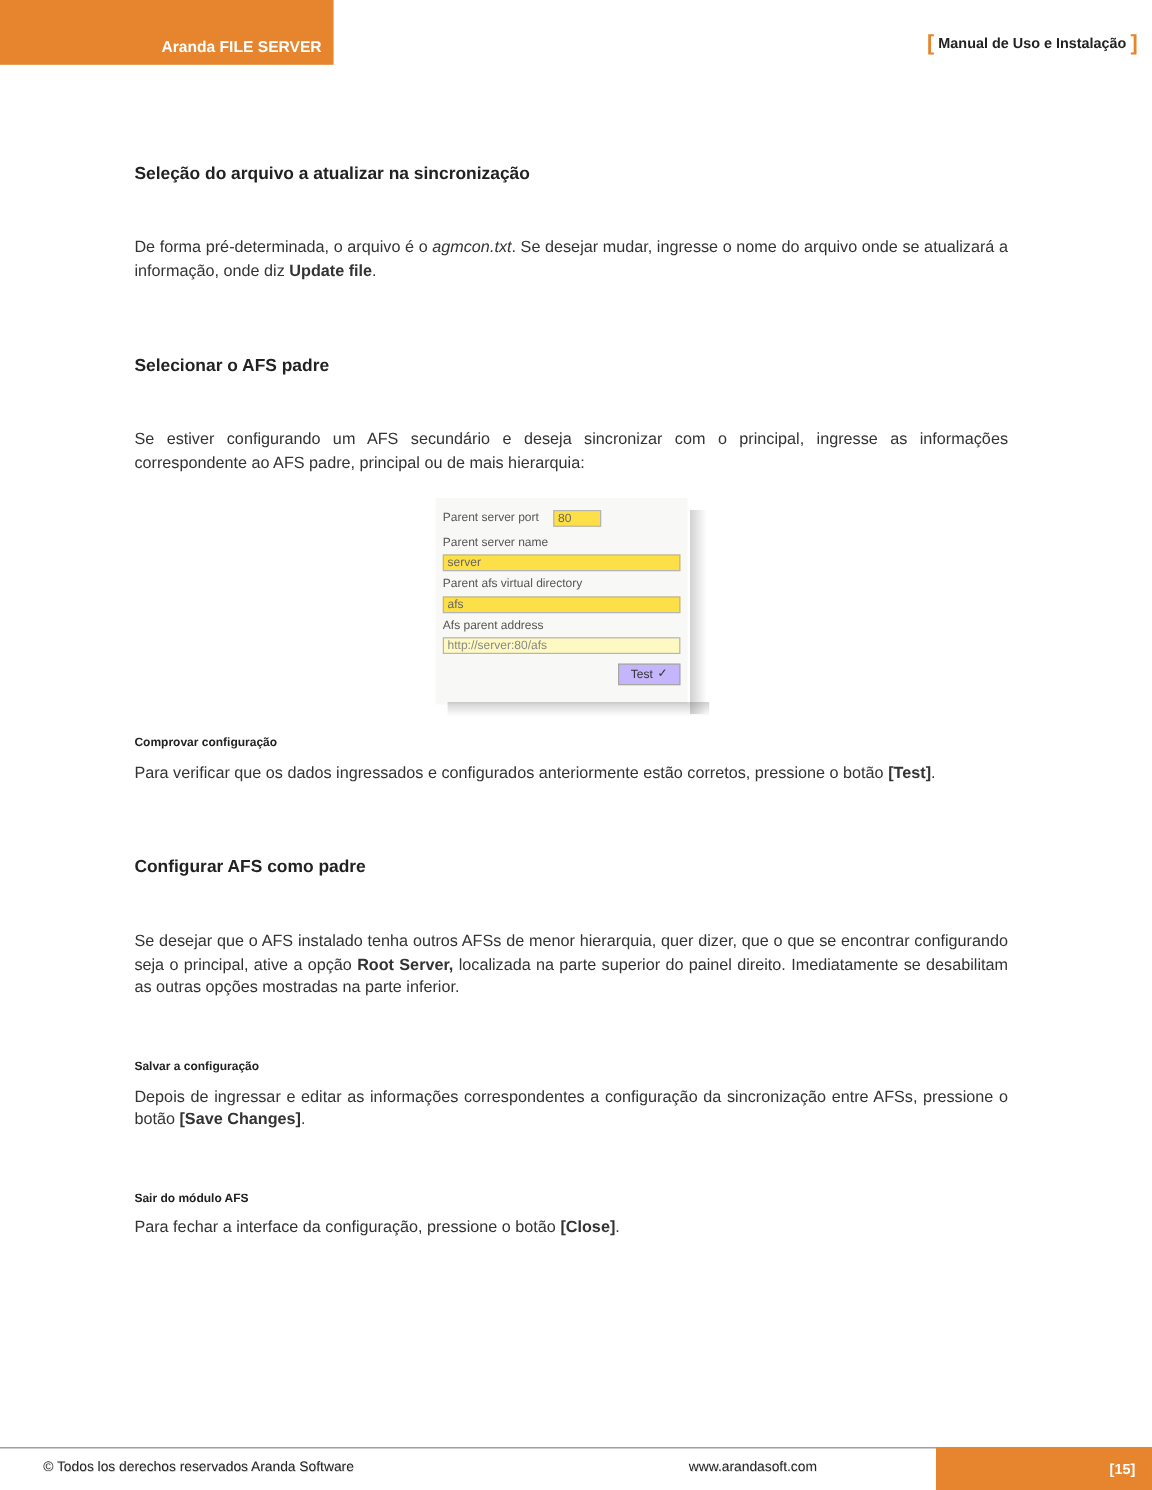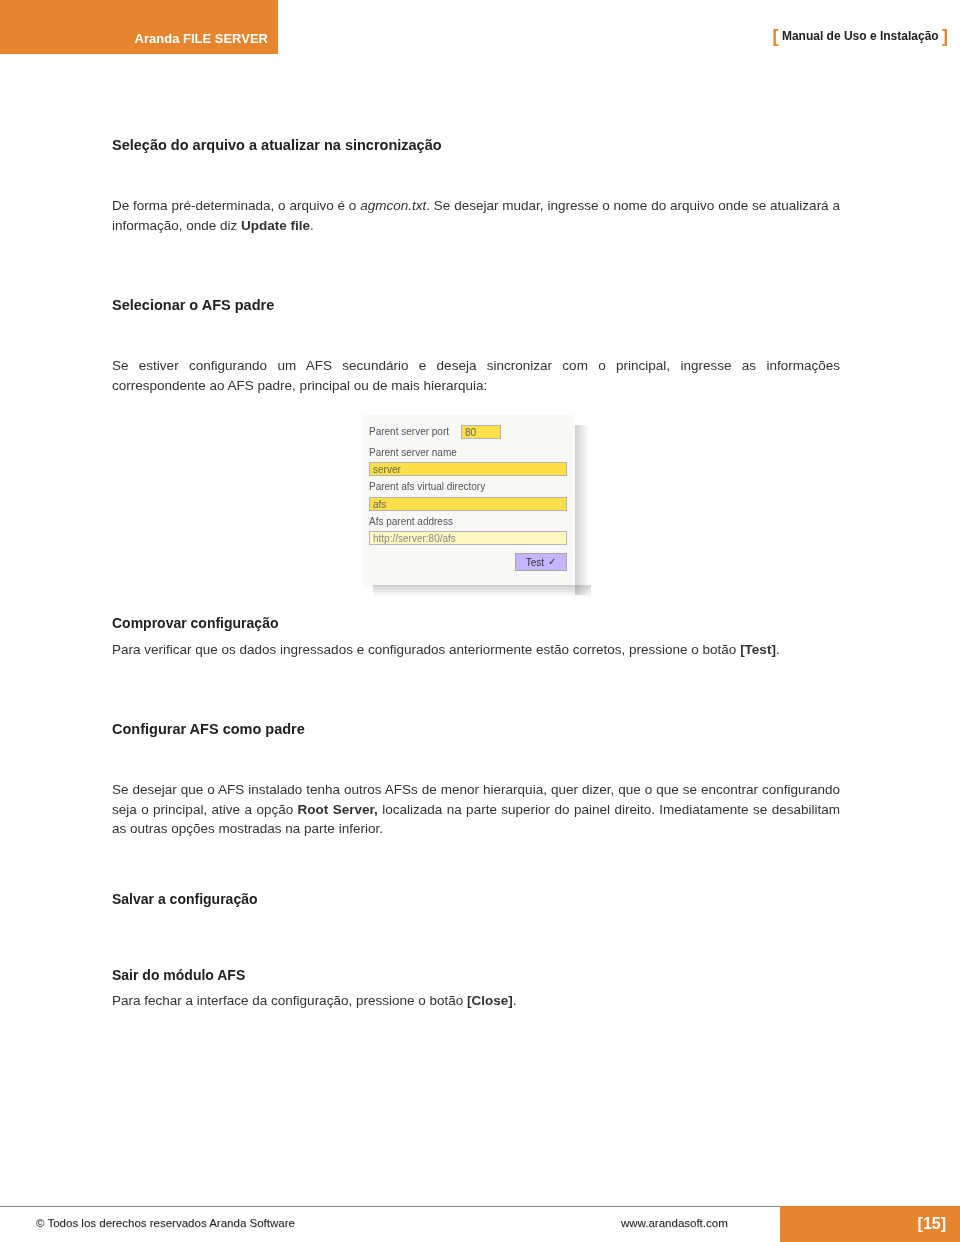--- a/index.html
+++ b/index.html
@@ -62,21 +62,21 @@
     color: #333;
     margin-top: 35px;
   }
   .content h3 {
     font-size: 14.5px;
     font-weight: bold;
     margin: 0 0 40px 0;
     color: #222;
   }
   .content h4 {
-    font-size: 14px;
+    font-size: 10px;
     font-weight: bold;
     margin: 0 0 6px 0;
     color: #222;
   }
   .spacer-l { height: 60px; }
   .spacer-m { height: 50px; }
   .spacer-xs { height: 16px; }
 
   .para { margin: 0 0 0 0; text-align: justify; }
   .italic { font-style: italic; }
@@ -165,30 +165,30 @@
     box-sizing: border-box;
   }
   .footer .cell {
     position: absolute;
     top: 10px;
     font-size: 11.5px;
     color: #222;
     text-shadow: 0.5px 0.5px 0 rgba(0,0,0,0.15);
   }
   .footer .cell.left  { left: 36px; }
-  .footer .cell.mid   { left: 621px; }
+  .footer .cell.mid   { left: 574px; }
   .footer .pgblock {
     position: absolute;
     right: 0;
     bottom: 0;
     width: 180px;
     height: 36px;
     background: #e7852e;
     color: #fff;
-    font-size: 16px;
+    font-size: 12px;
     font-weight: bold;
     display: flex;
     align-items: center;
     justify-content: flex-end;
     padding-right: 14px;
     box-sizing: border-box;
     border-top: none;
   }
 </style>
 </head>
@@ -252,20 +252,23 @@
     <div class="spacer-l"></div>
 
     <h3 style="margin-bottom:40px">Configurar AFS como padre</h3>
     <p class="para">
       <span>Se desejar que o AFS instalado tenha outros AFSs de menor hierarquia, quer dizer, que o que se encontrar configurando seja o principal, ative a opção </span><span class="bold">Root Server,</span><span> localizada na parte superior do painel direito. Imediatamente se desabilitam as outras opções mostradas na parte inferior.</span>
     </p>
 
     <div class="spacer-m"></div>
 
     <h4>Salvar a configuração</h4>
+    <p class="para">
+      <span>Depois de ingressar e editar as informações correspondentes a configuração da sincronização entre AFSs, pressione o botão </span><span class="bold">[Save Changes]</span><span>.</span>
+    </p>
 
     <div class="spacer-m"></div>
 
     <h4>Sair do módulo AFS</h4>
     <p class="para">
       <span>Para fechar a interface da configuração, pressione o botão </span><span class="bold">[Close]</span><span>.</span>
     </p>
 
   </div>
 

